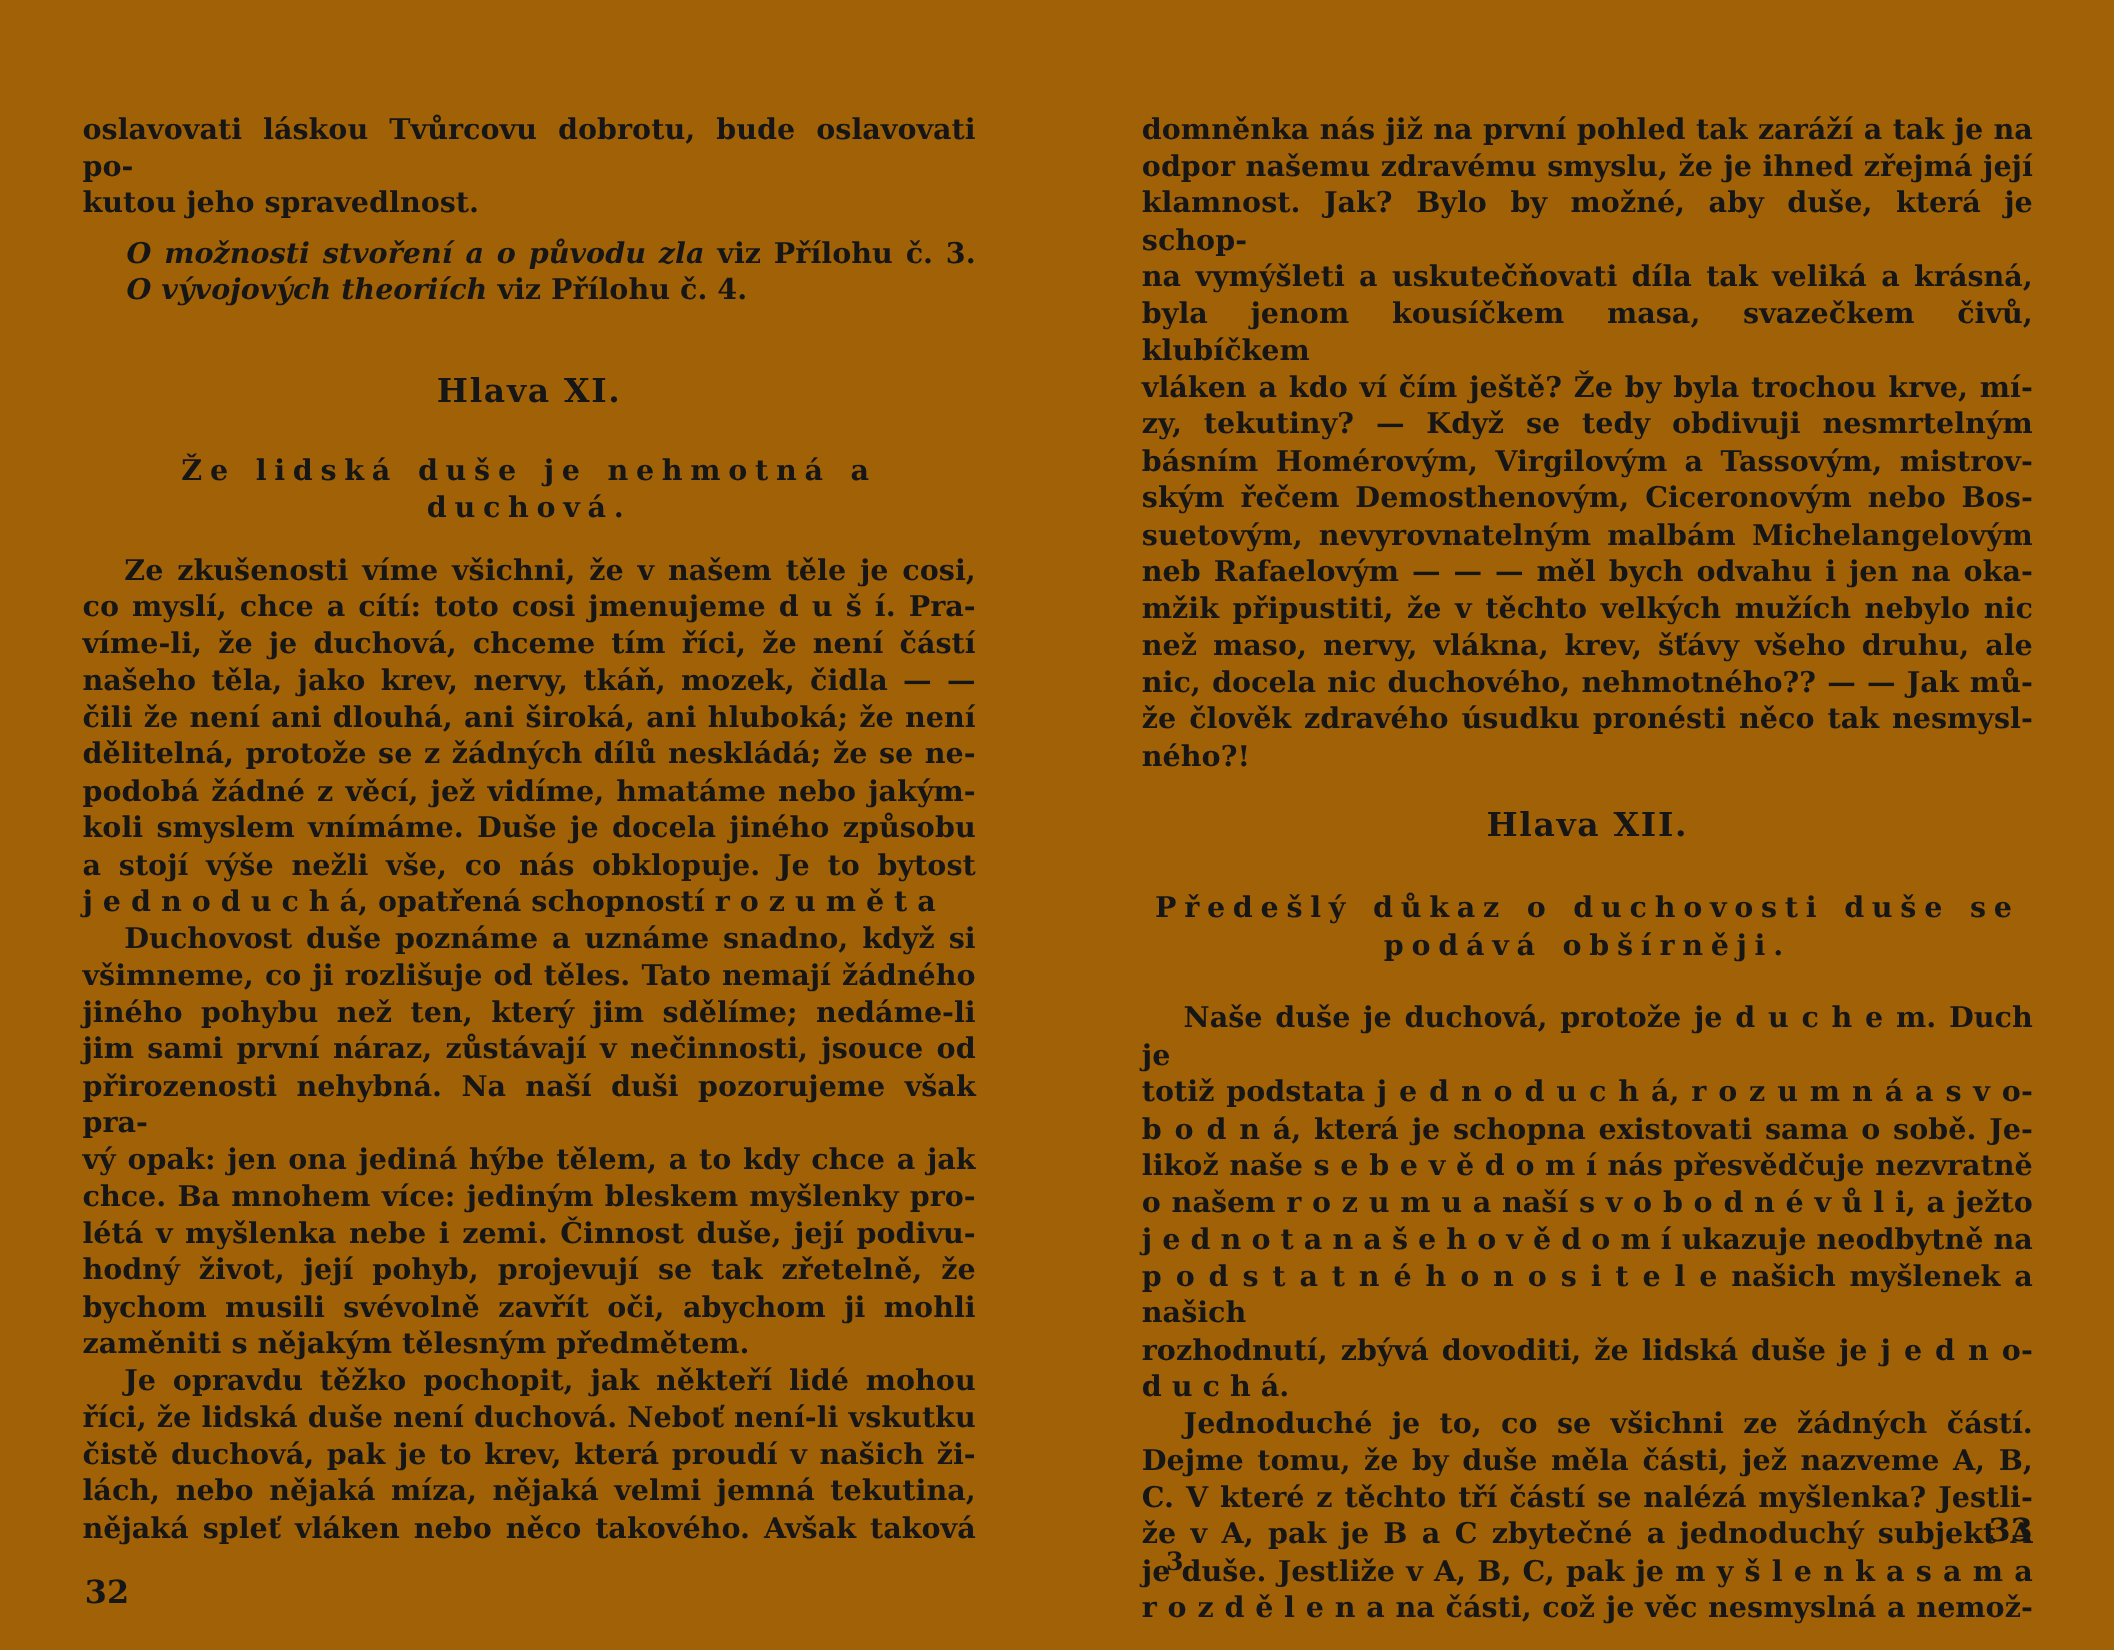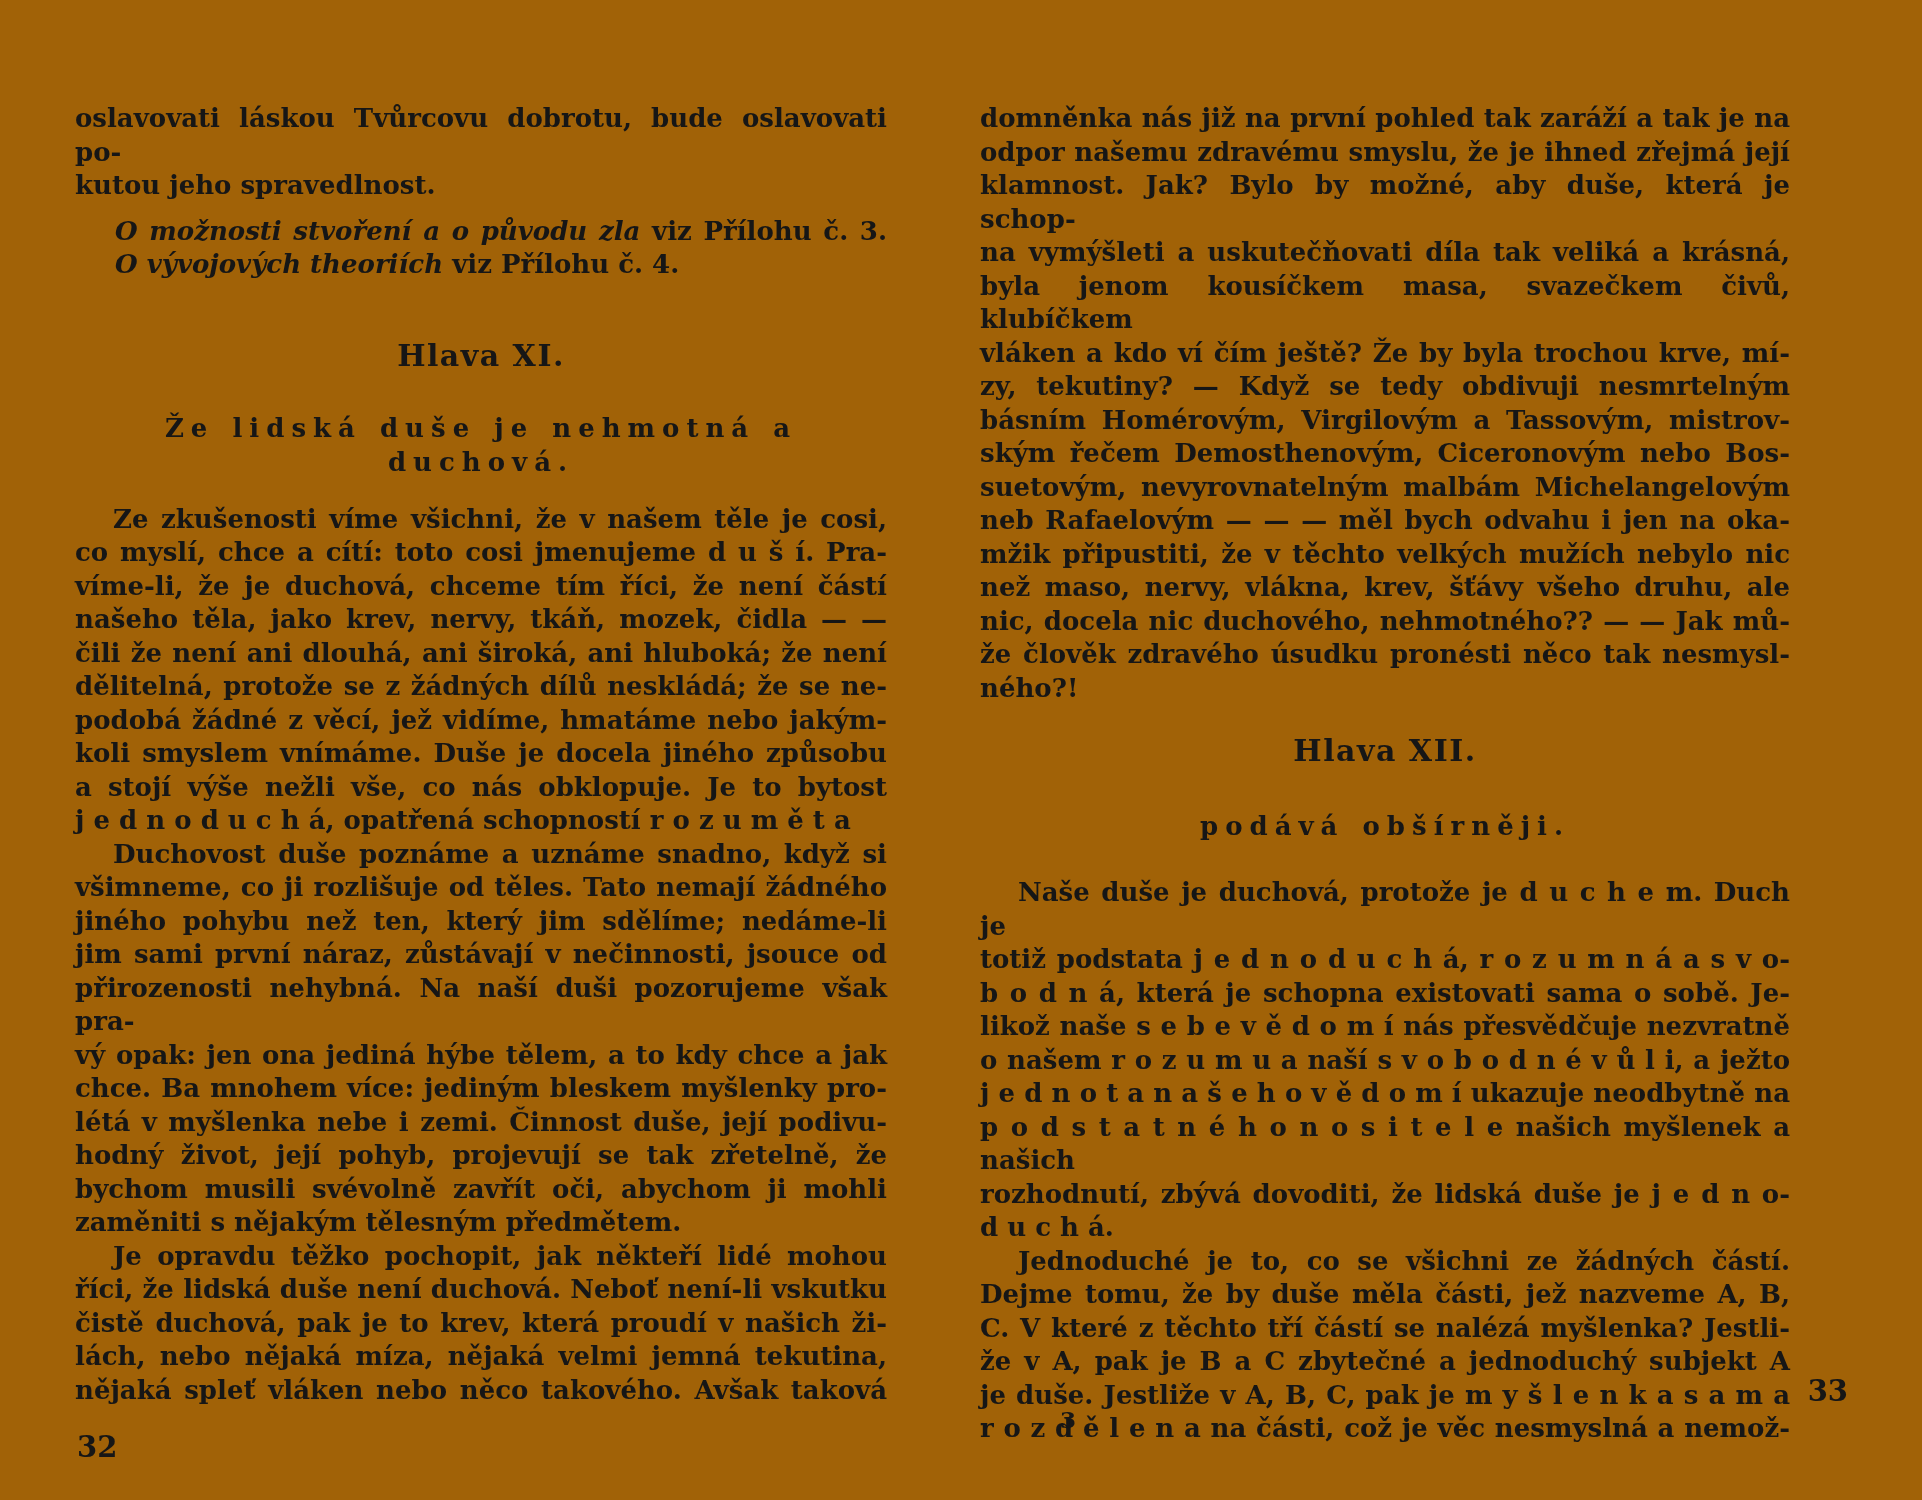--- a/index.html
+++ b/index.html
@@ -15,21 +15,21 @@
     overflow: hidden;
     font-family: "DejaVu Serif", "Liberation Serif", serif;
     font-weight: bold;
     color: #161616;
   }
   .page-col {
     position: absolute;
     top: 102px;
   }
   #left-col  { left: 75px;   width: 812px; }
-  #right-col { left: 980px; width: 810px; }
+  #right-col { left: 1038px; width: 810px; }
 
   .line {
     font-size: 26px;
     line-height: 33.5px;
     text-align: justify;
     text-align-last: justify;
     -moz-text-align-last: justify;
     white-space: normal;
   }
   .endpara .line:last-child {
@@ -160,20 +160,21 @@
         <div class="line">mžik připustiti, že v těchto velkých mužích nebylo nic</div>
         <div class="line">než maso, nervy, vlákna, krev, šťávy všeho druhu, ale</div>
         <div class="line">nic, docela nic duchového, nehmotného?? — — Jak mů-</div>
         <div class="line">že člověk zdravého úsudku pronésti něco tak nesmysl-</div>
         <div class="line">ného?!</div>
       </div>
 
     <div id="right-heading" class="chapter-heading">Hlava XII.</div>
 
     <div id="right-subtitle">
+      <div class="chapter-subtitle">Předešlý důkaz o duchovosti duše se</div>
       <div class="chapter-subtitle">podává obšírněji.</div>
     </div>
 
     <div id="right-para-1" class="para indent endpara">
         <div class="line">Naše duše je duchová, protože je d u c h e m. Duch je</div>
         <div class="line">totiž podstata j e d n o d u c h á, r o z u m n á a s v o-</div>
         <div class="line">b o d n á, která je schopna existovati sama o sobě. Je-</div>
         <div class="line">likož naše s e b e v ě d o m í nás přesvědčuje nezvratně</div>
         <div class="line">o našem r o z u m u a naší s v o b o d n é v ů l i, a ježto</div>
         <div class="line">j e d n o t a n a š e h o v ě d o m í ukazuje neodbytně na</div>

